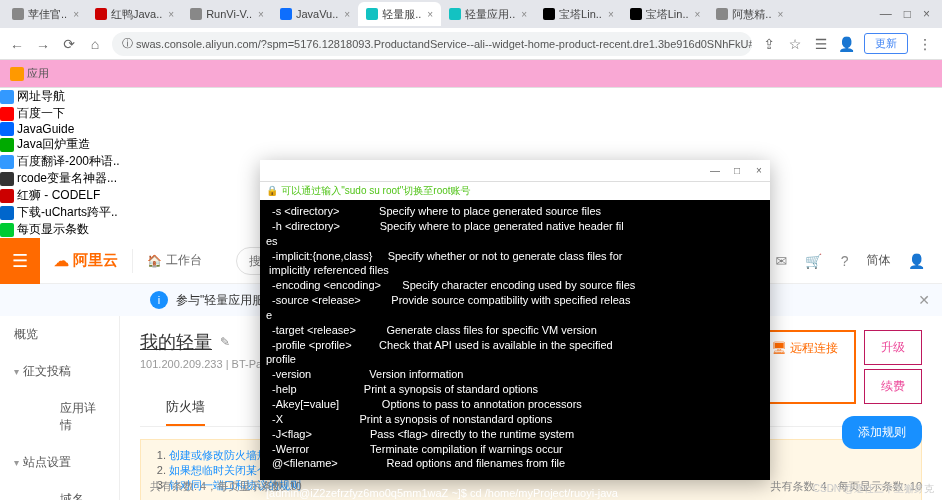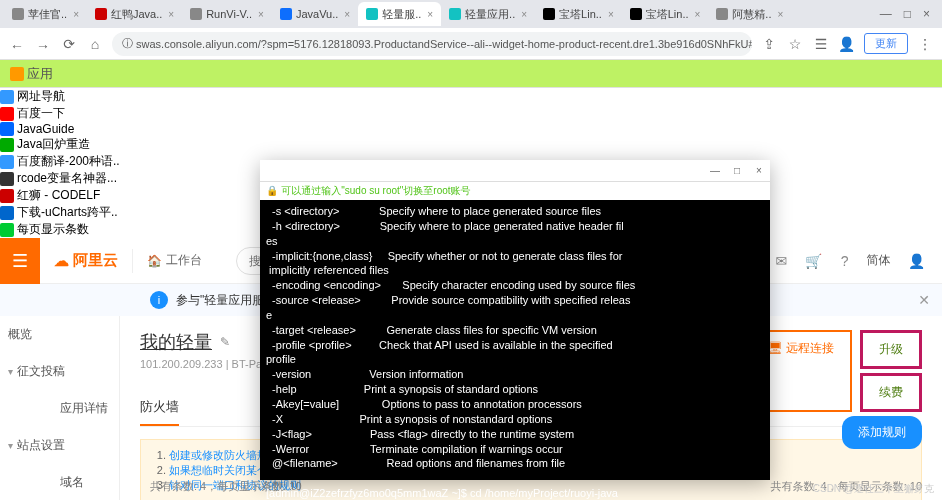--- a/index.html
+++ b/index.html
@@ -8,53 +8,53 @@
 .btab { height:24px; padding:0 8px; display:flex; align-items:center; gap:4px; border-radius:6px 6px 0 0; font-size:11px; color:#444; max-width:100px; overflow:hidden; white-space:nowrap; }
 .btab.active { background:#fff; }
 .btab .fav { width:12px; height:12px; background:#888; border-radius:2px; flex-shrink:0; }
 .btab.f1 .fav{background:#c00}.btab.f2 .fav{background:#0d6efd}.btab.f3 .fav{background:#13c2c2}.btab.f4 .fav{background:#000}
 .btab .x { color:#888; font-size:10px; margin-left:2px; }
 .wctl { margin-left:auto; display:flex; gap:12px; padding-right:8px; color:#666; }
 .addr-bar { height:32px; background:#fff; display:flex; align-items:center; gap:8px; padding:0 8px; border-bottom:1px solid #e0e0e0; }
 .nav-ico { width:18px; text-align:center; color:#666; font-size:14px; }
 .url-box { flex:1; height:24px; background:#f1f3f4; border-radius:12px; display:flex; align-items:center; padding:0 10px; color:#555; font-size:11px; overflow:hidden; white-space:nowrap; }
 .upd-btn { padding:2px 10px; border:1px solid #4285f4; color:#4285f4; border-radius:3px; font-size:11px; }
-.bm-bar { height:28px; background:#bef264; border-bottom:1px solid #e0e0e0; display:flex; align-items:center; gap:14px; padding:0 10px; font-size:13px; color:#555; }
+.bm-bar { height:28px; background:#f9a8d4; border-bottom:1px solid #e0e0e0; display:flex; align-items:center; gap:14px; padding:0 10px; font-size:11px; color:#555; }
 .bm { display:flex; align-items:center; gap:3px; }
 .bm .ic{width:14px;height:14px;background:#888;border-radius:2px;}
 .header { height:46px; background:#fff; border-bottom:1px solid #eee; display:flex; align-items:center; }
 .menu-btn { width:40px; height:46px; background:#ff6a00; color:#fff; display:flex; align-items:center; justify-content:center; font-size:18px; }
 .logo { padding:0 14px; color:#ff6a00; font-weight:bold; font-size:15px; display:flex; align-items:center; gap:4px; }
 .hbtn { padding:0 14px; color:#666; font-size:12px; display:flex; align-items:center; gap:4px; }
 .sep{border-left:1px solid #eee;height:24px;}
 .search-box { flex:1; max-width:200px; margin:0 20px; position:relative; }
 .search-box input{width:100%;height:28px;border:1px solid #e0e0e0;border-radius:14px;padding:0 30px 0 12px;font-size:12px;}
 .search-ic{position:absolute;right:10px;top:6px;color:#999;}
 .hdr-right{margin-left:auto;display:flex;align-items:center;gap:18px;padding-right:16px;color:#555;font-size:12px;}
 .hdr-ic{color:#888;font-size:14px;}
 .promo{height:32px;background:#f7faff;display:flex;align-items:center;padding:0 12px 0 150px;font-size:12px;color:#333;}
 .promo .i-ic{width:18px;height:18px;border-radius:50%;background:#1890ff;color:#fff;display:flex;align-items:center;justify-content:center;font-size:11px;margin-right:8px;}
 .promo a{color:#1890ff;margin-left:4px;}
 .promo .cl{margin-left:auto;color:#999;font-size:14px;}
 .main{display:flex;height:calc(100% - 166px);}
 .side{width:120px;background:#fff;border-right:1px solid #eee;overflow:auto;}
-.sitem{padding:10px 8px;font-size:12px;color:#555;display:flex;align-items:center;gap:4px;}
+.sitem{padding:10px 14px;font-size:12px;color:#555;display:flex;align-items:center;gap:4px;}
 .sitem.sub{padding-left:28px;margin-left:32px;}
 .sitem .ar{font-size:10px;color:#999;}
 .content{flex:1;background:#fff;padding:14px 20px;position:relative;overflow:hidden;}
 .title-row{display:flex;align-items:center;gap:8px;}
 .title-row h2{font-size:18px;font-weight:500;color:#333;text-decoration:underline;}
 .title-row .ed{color:#888;font-size:12px;}
 .sub-ip{font-size:11px;color:#999;margin-top:4px;}
 .right-panel{position:absolute;right:20px;top:14px;display:flex;gap:8px;}
-.rbtn{padding:8px 16px;font-size:12px;border:3px solid #be185d;background:#fff;color:#4d7c0f;}
+.rbtn{padding:8px 16px;font-size:12px;border:1px solid #be185d;background:#fff;color:#ec4899;}
 .rbtn.pri{border:2px solid #ff6a00;color:#ff6a00;}
 .tabs{display:flex;gap:24px;border-bottom:1px solid #eee;margin-top:20px;}
 .tab{padding:8px 0;font-size:13px;color:#666;}
-.tab.act{color:#333;border-bottom:2px solid #ff6a00;}
+.tab.act{color:#333;border-bottom:2px solid #ff6a00;margin-left:26px;}
 .warn{background:#fff7e6;border:1px solid #ffe7ba;padding:8px 12px;margin-top:12px;font-size:11px;color:#666;}
 .warn ol{padding-left:16px;}
 .warn a{color:#1890ff;}
 .rule-btn{position:absolute;right:20px;top:100px;background:#1890ff;color:#fff;padding:8px 16px;font-size:12px;border-radius:12px;}
 .term{position:absolute;left:260px;top:160px;width:510px;height:320px;background:#000;box-shadow:0 4px 20px rgba(0,0,0,.3);font-family:Consolas,monospace;font-size:11px;z-index:10;}
 .term-hd{height:22px;background:#fff;display:flex;align-items:center;border-bottom:1px solid #ddd;}
 .term-hd .t{flex:1;font-size:10px;color:#666;padding-left:6px;}
 .term-hd .c{width:22px;text-align:center;color:#666;font-size:10px;}
 .term-tip{height:18px;background:#fff;font-size:10px;color:#52c41a;padding:2px 6px;}
 .term-body{padding:4px 6px;color:#fff;white-space:pre;line-height:1.35;overflow:hidden;}

